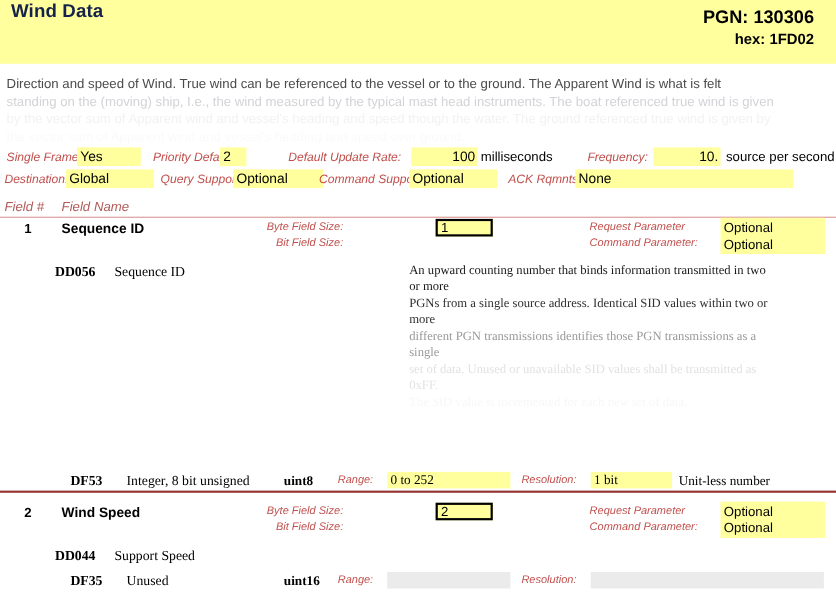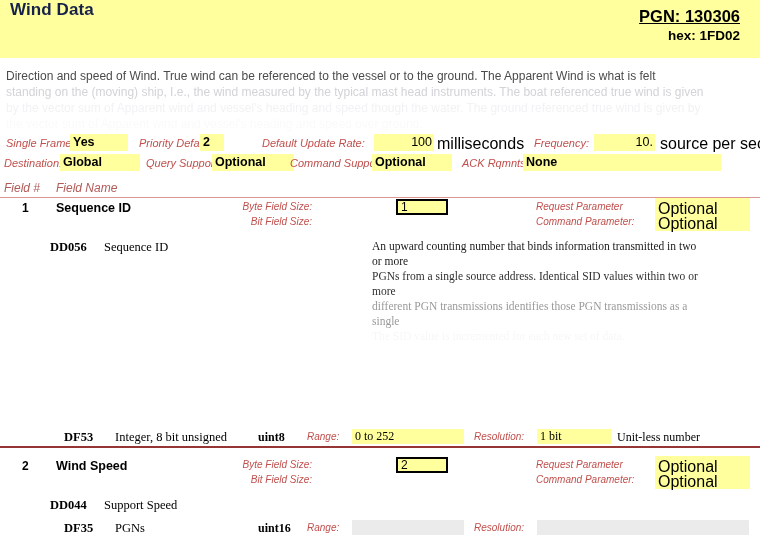--- a/index.html
+++ b/index.html
@@ -39,21 +39,20 @@
     letter-spacing: 0.1px;
   }
   .header-pgn {
     position: absolute;
     right: 20px;
     top: 7px;
     font-size: 16.5px;
     font-weight: bold;
     color: #000000;
     text-align: center;
-    text-decoration: underline;
   }
   .header-hex {
     position: absolute;
     right: 20px;
     top: 28px;
     font-size: 13.5px;
     font-weight: bold;
     color: #000000;
     text-align: right;
   }
@@ -97,25 +96,25 @@
     background: #ffff9e;
     color: #000000;
     font-size: 12.5px;
     white-space: nowrap;
     top: 0px;
     height: 17px;
     line-height: 17px;
     box-sizing: border-box;
   }
   .val.right { text-align: right; padding-right: 2px; }
-  .val.left  { text-align: left; padding-left: 3px; font-weight: bold; }
+  .val.left  { text-align: left; padding-left: 3px; }
   .plain {
     position: absolute;
     color: #000000;
-    font-size: 16px;
+    font-size: 12px;
     white-space: nowrap;
     top: 1px;
   }
 
   
   .fieldhdr {
     position: absolute;
     top: 181px;
     left: 0;
     width: 760px;
@@ -311,20 +310,21 @@
     <span class="plain" style="left:658px; top:200px;">Optional</span>
     <span class="ital-lbl" style="left:536px; top:216px;">Command Parameter:</span>
     <span class="plain" style="left:658px; top:215px;">Optional</span>
 
     <span class="dd-code" style="left:50px; top:240px;">DD056</span>
     <span class="dd-name" style="left:104px; top:240px;">Sequence ID</span>
     <div class="dd-desc" style="left:372px; top:239px;">
       <div class="d1">An upward counting number that binds information transmitted in two or more</div>
       <div class="d2">PGNs from a single source address. Identical SID values within two or more</div>
       <div class="d3">different PGN transmissions identifies those PGN transmissions as a single</div>
+      <div class="d4">set of data. Unused or unavailable SID values shall be transmitted as 0xFF.</div>
       <div class="d5">The SID value is incremented for each new set of data.</div>
     </div>
 
     <span class="dd-code" style="left:64px; top:430px;">DF53</span>
     <span class="dd-name" style="left:115px; top:430px;">Integer, 8 bit unsigned</span>
     <span class="df-type" style="left:258px; top:430px;">uint8</span>
     <span class="ital-lbl" style="left:307px; top:431px;">Range:</span>
     <span class="serif-hl" style="left:352px; top:429px; width:112px;">0 to 252</span>
     <span class="ital-lbl" style="left:474px; top:431px;">Resolution:</span>
     <span class="serif-hl" style="left:537px; top:429px; width:74px;">1 bit</span>
@@ -346,21 +346,21 @@
     <span class="hlblock" style="left:655px; top:456px; width:95px; height:33px;"></span>
     <span class="ital-lbl" style="left:536px; top:459px;">Request Parameter</span>
     <span class="plain" style="left:658px; top:458px;">Optional</span>
     <span class="ital-lbl" style="left:536px; top:474px;">Command Parameter:</span>
     <span class="plain" style="left:658px; top:473px;">Optional</span>
 
     <span class="dd-code" style="left:50px; top:498px;">DD044</span>
     <span class="dd-name" style="left:104px; top:498px;">Support Speed</span>
 
     <span class="dd-code" style="left:64px; top:521px;">DF35</span>
-    <span class="dd-name" style="left:115px; top:521px;">PGNs</span>
+    <span class="dd-name" style="left:115px; top:521px;">Unused</span>
     <span class="df-type" style="left:258px; top:521px;">uint16</span>
     <span class="ital-lbl" style="left:307px; top:522px;">Range:</span>
     <span class="grayblock" style="left:352px; top:520px; width:112px;"></span>
     <span class="serif-plain" style="left:355px; top:521px;"></span>
     <span class="ital-lbl" style="left:474px; top:522px;">Resolution:</span>
     <span class="grayblock" style="left:537px; top:520px; width:212px;"></span>
     <span class="serif-plain" style="left:540px; top:521px;"></span>
   </div>
 
 </div>

